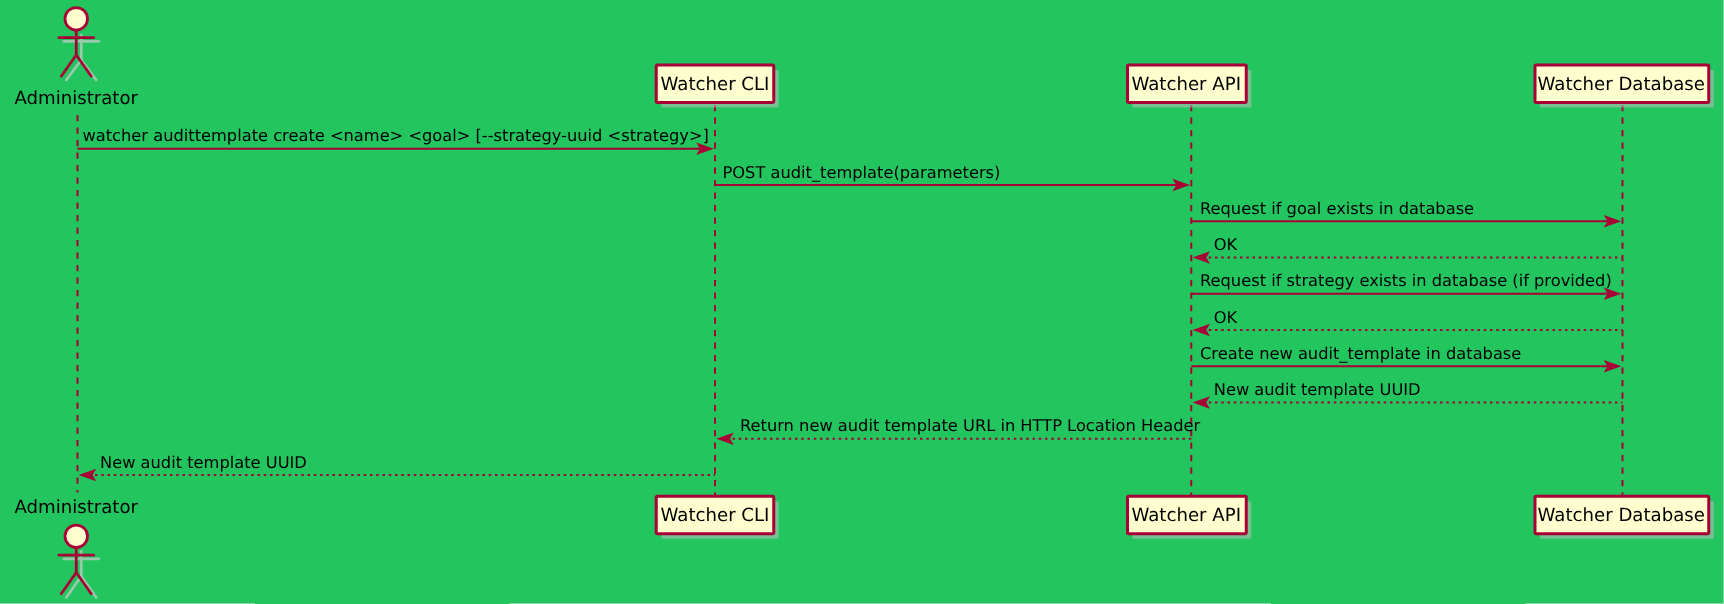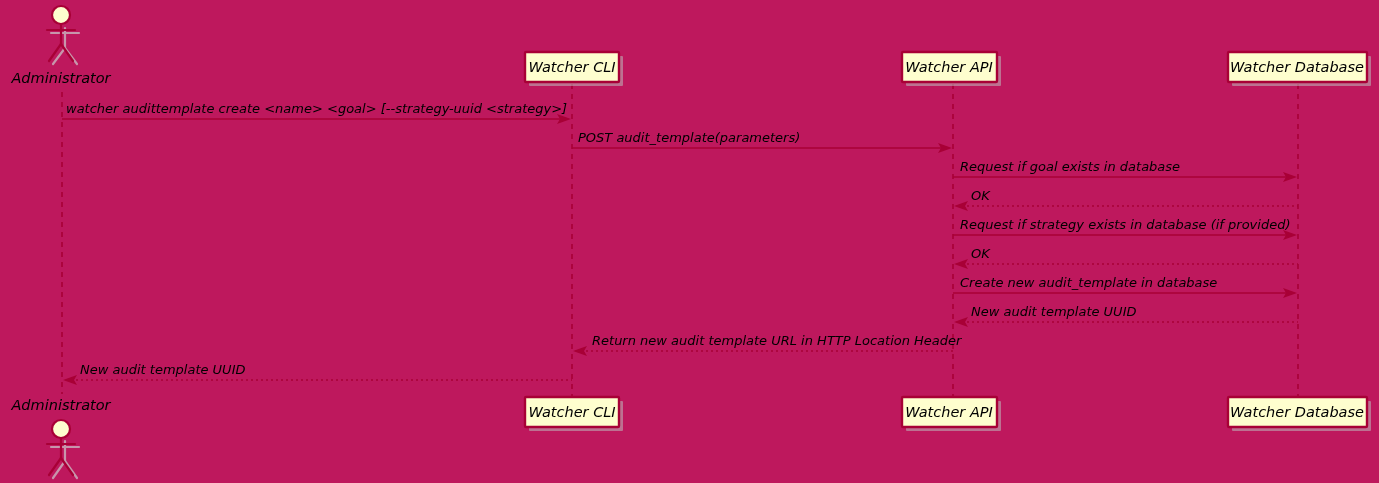--- a/index.html
+++ b/index.html
@@ -8,23 +8,22 @@
     padding: 0;
     background: #FFFFFF;
   }
   body {
     font-family: "DejaVu Sans", sans-serif;
   }
   #diagram {
     position: relative;
     width: 1379px;
     height: 483px;
-    background: #be185d;
+    background: #22c55e;
     overflow: hidden;
-    font-style: italic;
   }
   svg#canvas {
     position: absolute;
     left: 0;
     top: 0;
     width: 1379px;
     height: 483px;
   }
   .lifeline {
     stroke: #A80036;

